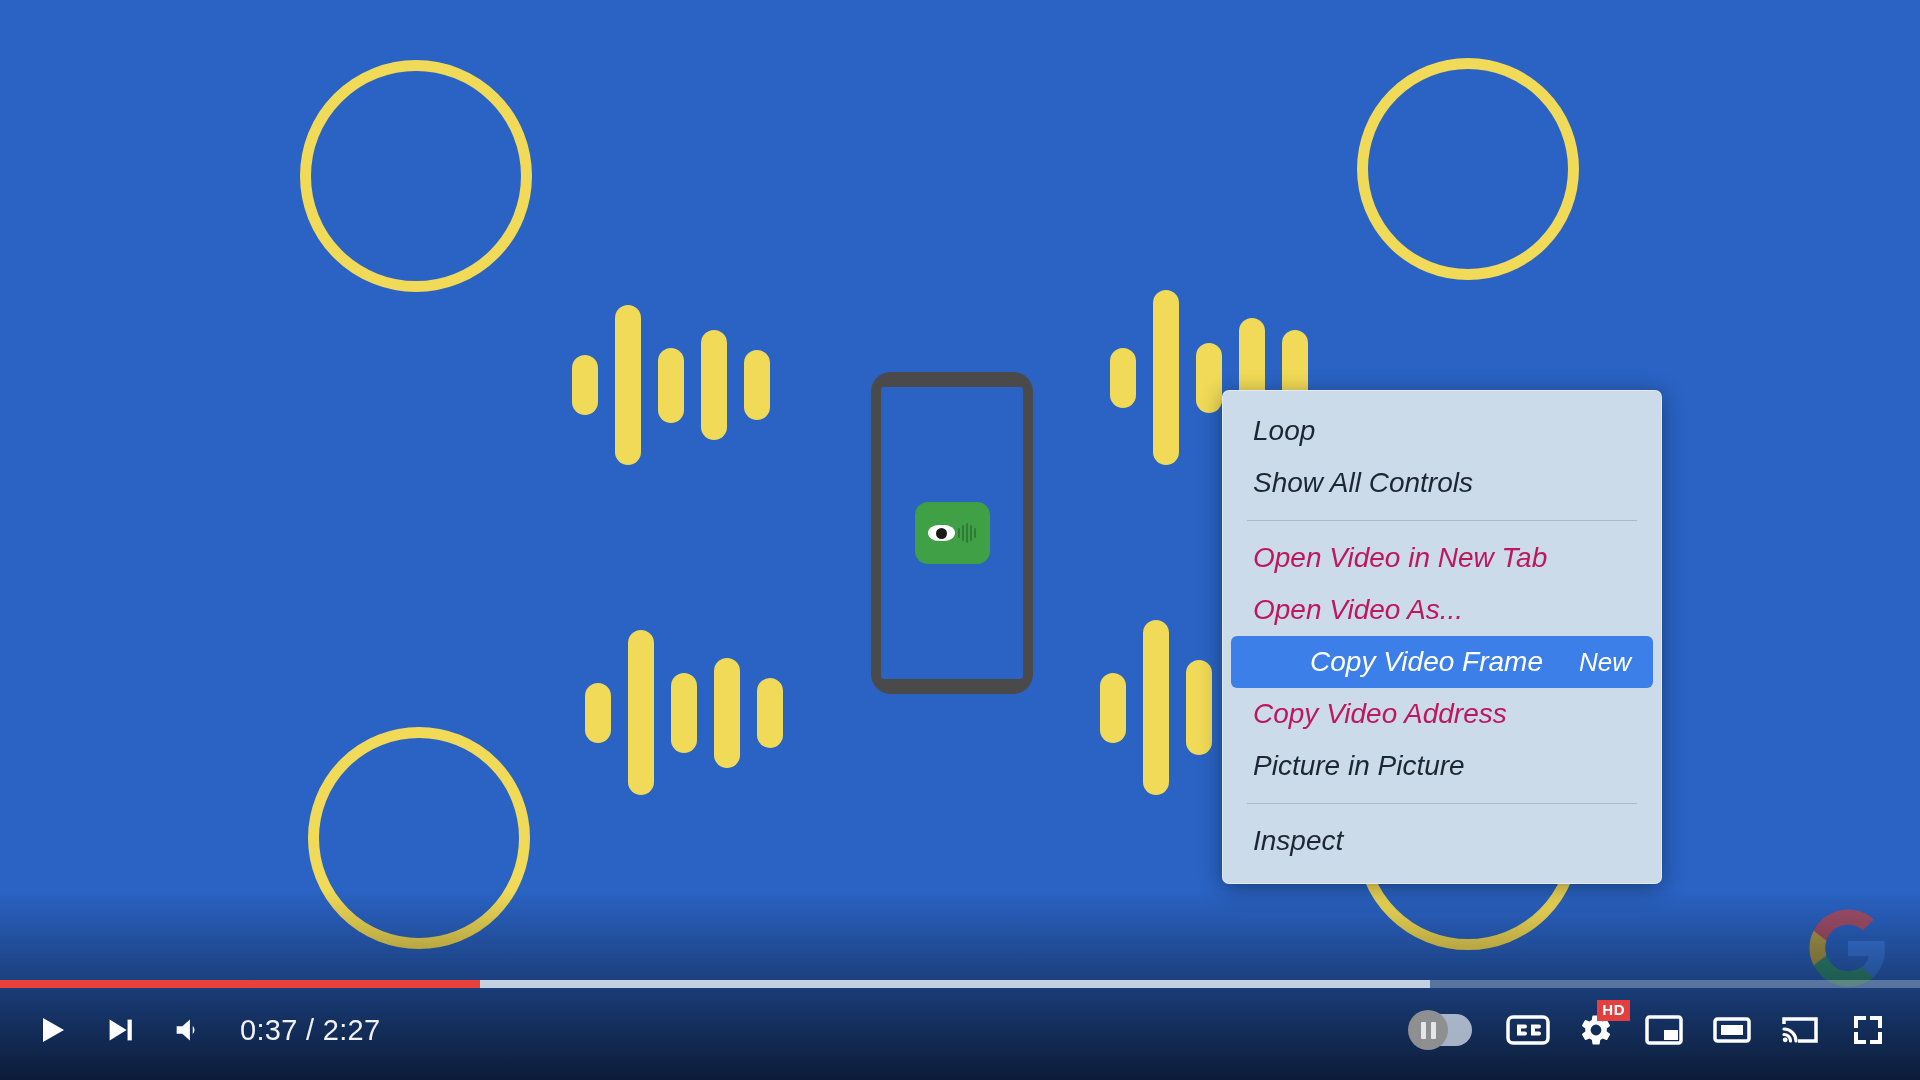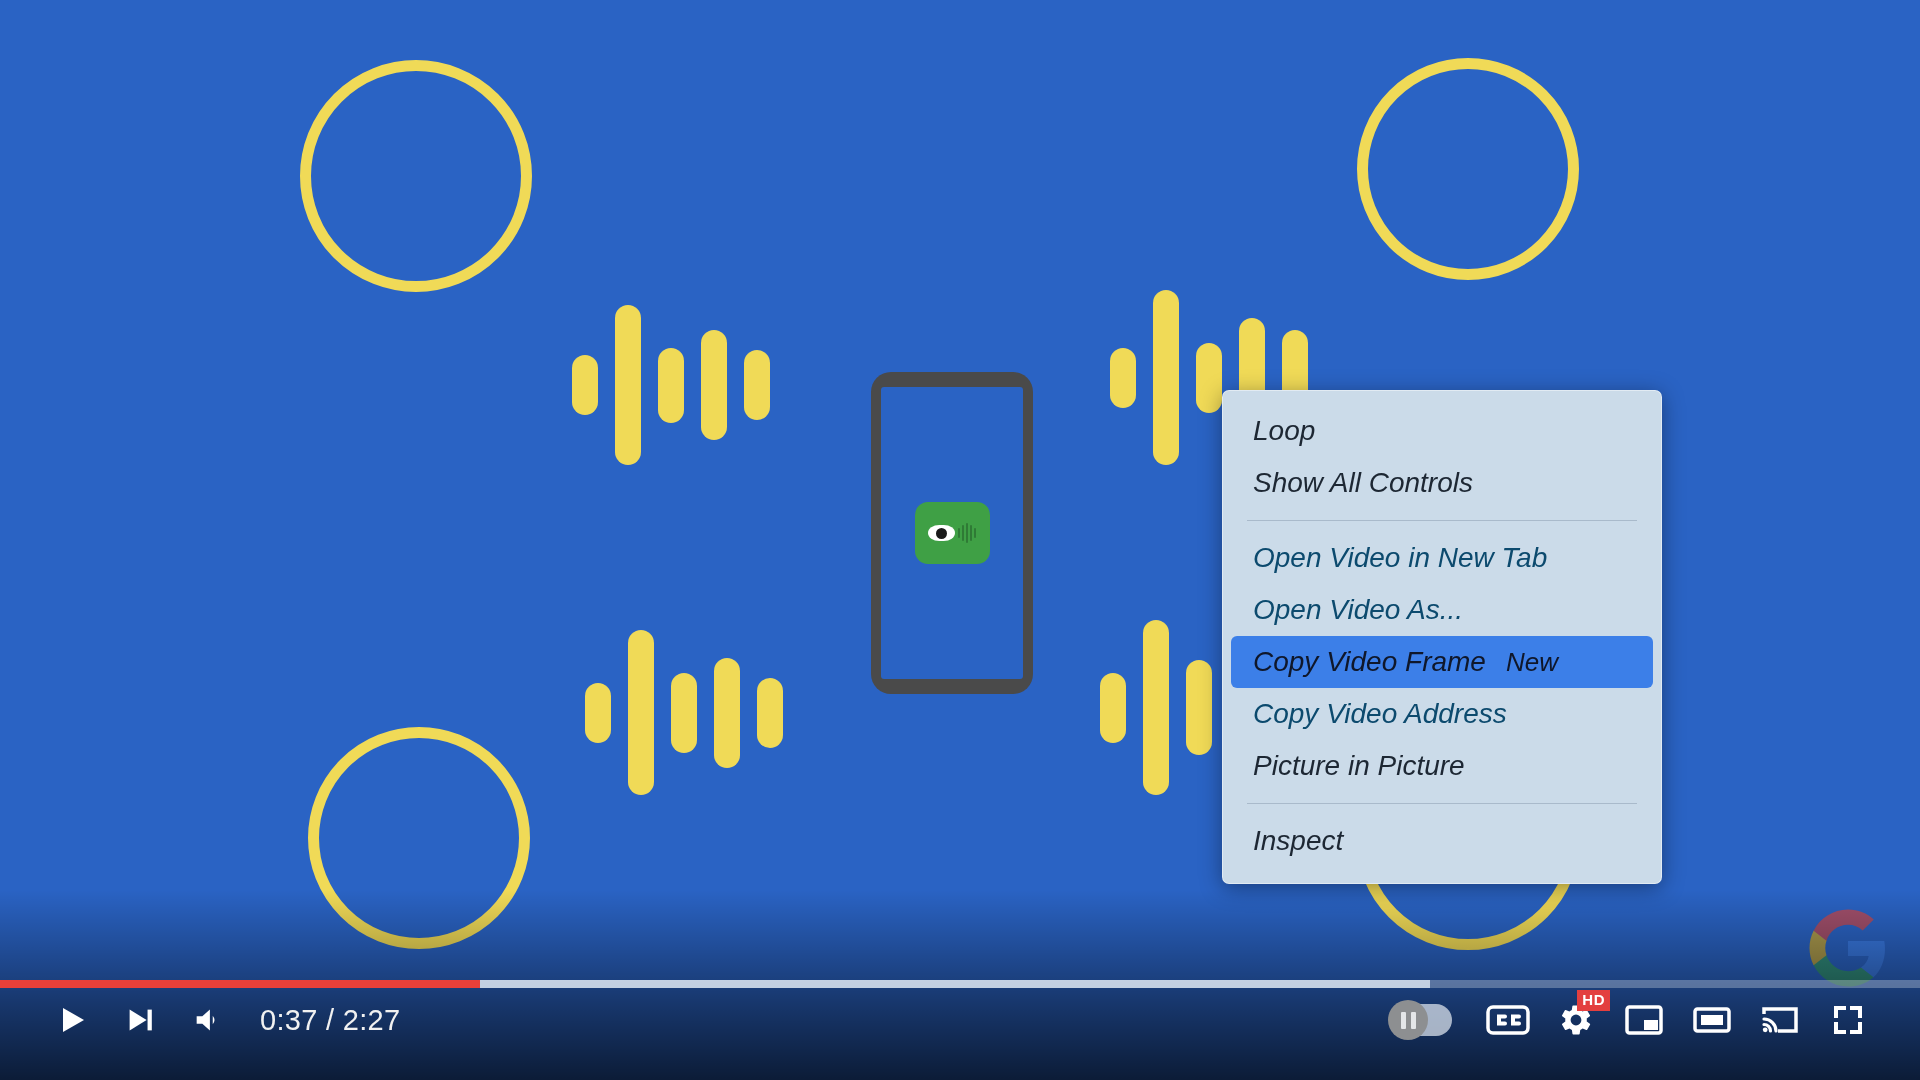--- a/index.html
+++ b/index.html
@@ -69,23 +69,23 @@
     box-shadow:0 4px 22px rgba(0,0,0,.38);
     padding:14px 0 16px 0;
     border:1px solid rgba(255,255,255,.45);
     font-style:italic;
   }
   .ctx-item {
     font-size:28px; color:#1d2733; line-height:1;
     padding:12px 22px; margin:0 8px; border-radius:6px;
     display:flex; align-items:center; white-space:nowrap;
   }
-  .ctx-item.disabled { color:#0c4a6e; }
-  .ctx-item.selected { background:#3c7fe8; color:#0f172a; }
-  .ctx-item .badge { margin-left:20px; font-size:26px; }
+  .ctx-item.disabled { color:#be185d; }
+  .ctx-item.selected { background:#3c7fe8; color:#ffffff;justify-content:flex-end; }
+  .ctx-item .badge { margin-left:36px; font-size:26px; }
   .ctx-sep {
     height:1px; background:#a9bacb; margin:11px 24px;
   }
 
   
   .ctrl-gradient {
     position:absolute; left:0; right:0; bottom:0; height:190px;
     background:linear-gradient(to bottom, rgba(0,0,0,0) 0%, rgba(0,0,0,.45) 60%, rgba(0,0,0,.72) 100%);
     pointer-events:none;
   }
@@ -98,23 +98,23 @@
   }
   .progress-buffer {
     position:absolute; left:0; top:0; height:8px;
     background:rgba(225,235,245,.78);
   }
   .progress-played {
     position:absolute; left:0; top:0; height:8px; background:#e8403a;
   }
 
   .controls-bar {
-    position:absolute; left:0; right:0; bottom:14px; height:92px;
+    position:absolute; left:0; right:0; bottom:4px; height:92px;
     display:flex; align-items:center; justify-content:space-between;
-    padding:0 38px;
+    padding:0 18px;
   }
   .ctrl-left, .ctrl-right { display:flex; align-items:center; }
   .btn {
     display:flex; align-items:center; justify-content:center;
     width:68px; height:68px; color:#fff; position:relative;
   }
   .time-display {
     color:#f1f1f1; font-size:29px; margin-left:18px; letter-spacing:.3px;
     white-space:nowrap;
   }

